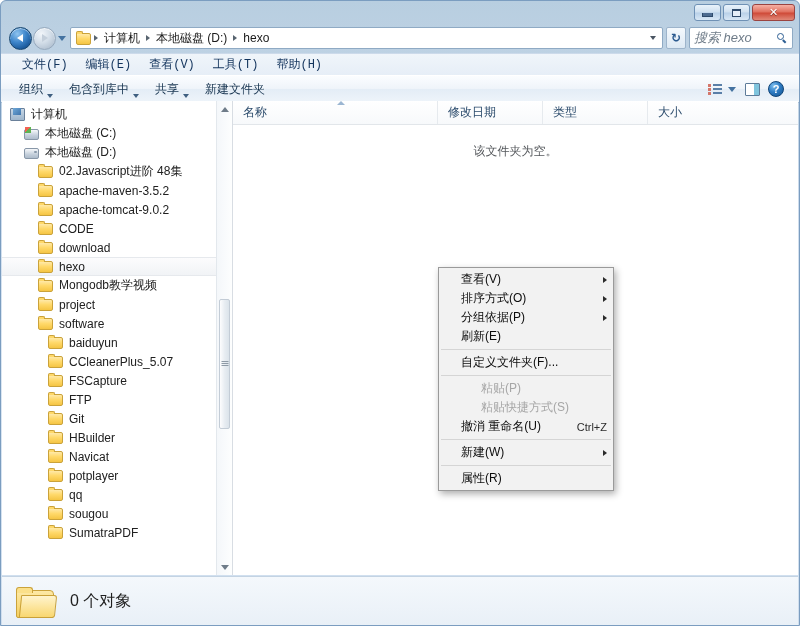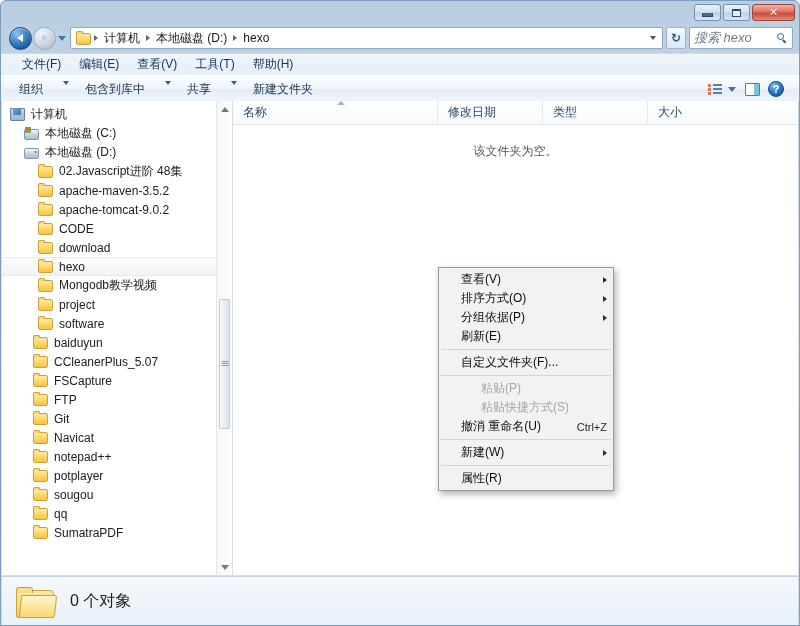--- a/index.html
+++ b/index.html
@@ -186,34 +186,34 @@
   
   .menubar {
     height: 21px;
     display:flex; align-items:center;
     padding-left: 12px;
     background: linear-gradient(to bottom,#f0f5fa,#e6eef7);
     border-top: 1px solid #ccdaea;
   }
   .menuitem {
     padding: 18px 9px;
-    color:#12335c; font-size:12px; white-space:nowrap;
+    color:#12335c; font-size:12px; white-space:nowrap;font-family:Liberation Mono, monospace;
   }
 
   
   .toolbar {
     height: 26px;
     display:flex; align-items:center;
     padding: 0 8px 0 10px;
     background: linear-gradient(to bottom,#fbfdff 0%,#eff4fa 48%,#e4edf6 52%,#eef4fa 100%);
     border-top: 1px solid #ffffff;
     border-bottom: 1px solid #a7bed5;
   }
   .tbitem {
-    display:flex;align-items:flex-start;gap:20px;
+    display:flex;align-items:flex-end;gap:4px;
     padding: 3px 8px;
     color:#16334f; font-size:12px; white-space:nowrap;
   }
   .tbcaret {
     width:0;height:0;border-left:3.5px solid transparent;border-right:3.5px solid transparent;
     border-top:4px solid #3f5f80;
   }
   .tbright { margin-left:auto; display:flex; align-items:center; gap:2px; padding-right:4px;}
   .icon-views {
     width:15px;height:13px; position:relative;
@@ -262,21 +262,21 @@
   .tnode.sel {
     background: linear-gradient(to bottom,#fcfcfd,#f1f3f6);
     border-top: 1px solid #e6e9ed;
     border-bottom: 1px solid #e6e9ed;
     height: 17px;
   }
   .tlabel { margin-left: 5px; }
   .ind1 { padding-left: 8px; }
   .ind2 { padding-left: 22px; }
   .ind3 { padding-left: 36px; }
-  .ind4 { padding-left: 31px; align-items: center; }
+  .ind4 { padding-left: 46px; align-items: center; }
 
   
   .ic { width:16px;height:16px;position:relative;flex:none;}
   .ic-computer {
     width:15px;height:13px;
     background: linear-gradient(to bottom,#c7d7e6,#9fb6cc);
     border:1px solid #6a809a; border-radius:1px; box-sizing:border-box;
     margin-top:1px;
   }
   .ic-computer::after{
@@ -663,45 +663,45 @@
           <div class="tnode ind4">
             <span class="ic">
               <span class="ic-folder" style="display: block;"></span>
             </span>
             <span class="tlabel">Git</span>
           </div>
           <div class="tnode ind4">
             <span class="ic">
               <span class="ic-folder" style="display: block;"></span>
             </span>
+            <span class="tlabel">HBuilder</span>
+          </div>
+          <div class="tnode ind4">
+            <span class="ic">
+              <span class="ic-folder" style="display: block;"></span>
+            </span>
             <span class="tlabel">Navicat</span>
           </div>
           <div class="tnode ind4">
             <span class="ic">
               <span class="ic-folder" style="display: block;"></span>
             </span>
-            <span class="tlabel">notepad++</span>
-          </div>
-          <div class="tnode ind4">
-            <span class="ic">
-              <span class="ic-folder" style="display: block;"></span>
-            </span>
             <span class="tlabel">potplayer</span>
           </div>
           <div class="tnode ind4">
             <span class="ic">
               <span class="ic-folder" style="display: block;"></span>
             </span>
+            <span class="tlabel">qq</span>
+          </div>
+          <div class="tnode ind4">
+            <span class="ic">
+              <span class="ic-folder" style="display: block;"></span>
+            </span>
             <span class="tlabel">sougou</span>
-          </div>
-          <div class="tnode ind4">
-            <span class="ic">
-              <span class="ic-folder" style="display: block;"></span>
-            </span>
-            <span class="tlabel">qq</span>
           </div>
           <div class="tnode ind4">
             <span class="ic">
               <span class="ic-folder" style="display: block;"></span>
             </span>
             <span class="tlabel">SumatraPDF</span>
           </div>
         </div>
 
       <div class="navscroll">

